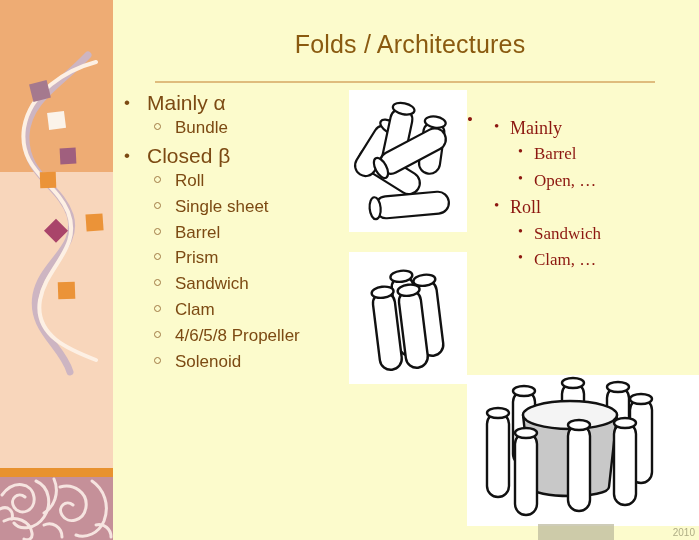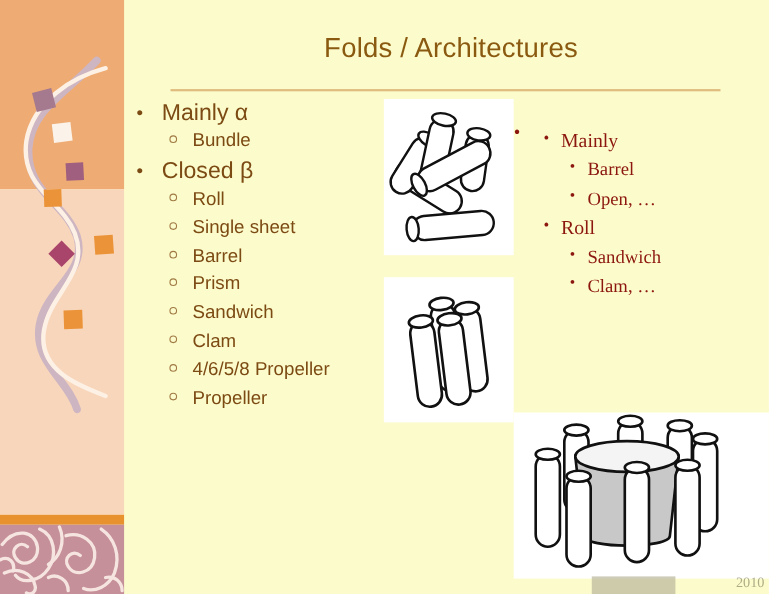--- a/index.html
+++ b/index.html
@@ -131,24 +131,24 @@
     background: #ffffff;
     overflow: hidden;
   }
   #pic-nonbundle { left: 349px; top: 90px;  width: 118px; height: 142px; }
   #pic-bundle    { left: 349px; top: 252px; width: 118px; height: 132px; }
   #pic-barrel    { left: 467px; top: 375px; width: 232px; height: 151px; }
 
   .footer {
     position: absolute;
     right: 4px; bottom: 2px;
-    font-size: 13px;
+    font-size: 10px;
     color: #6e6b4a;
     opacity: .55;
-    font-family: Liberation Serif, serif;
+    font-family: Liberation Sans, sans-serif;
     white-space: nowrap;
   }
   .cc-badge {
     position: absolute;
     left: 538px; bottom: 0px;
     width: 76px; height: 16px;
     background: #b9b79a;
     opacity: .7;
   }
 </style>
@@ -237,21 +237,21 @@
     <div class="li l2">
       <span class="bullet"></span>
       <span>Clam</span>
     </div>
     <div class="li l2">
       <span class="bullet"></span>
       <span>4/6/5/8 Propeller</span>
     </div>
     <div class="li l2">
       <span class="bullet"></span>
-      <span>Propeller</span>
+      <span>Solenoid</span>
     </div>
   </div>
 
   <div class="right-col">
     <div class="r r1">
       <span class="bullet">•</span>
     </div>
     <div class="r r2">
       <span class="bullet">•</span>
       <span>Mainly</span>

